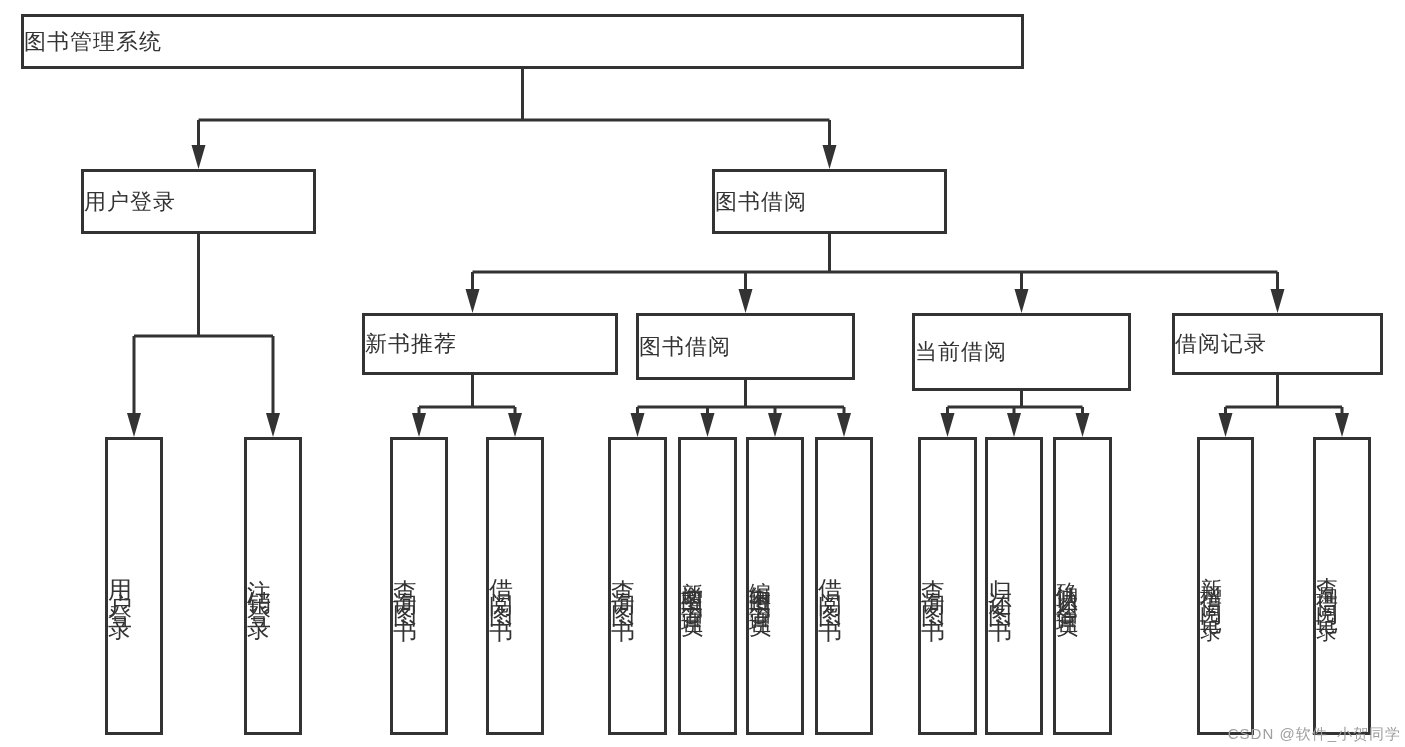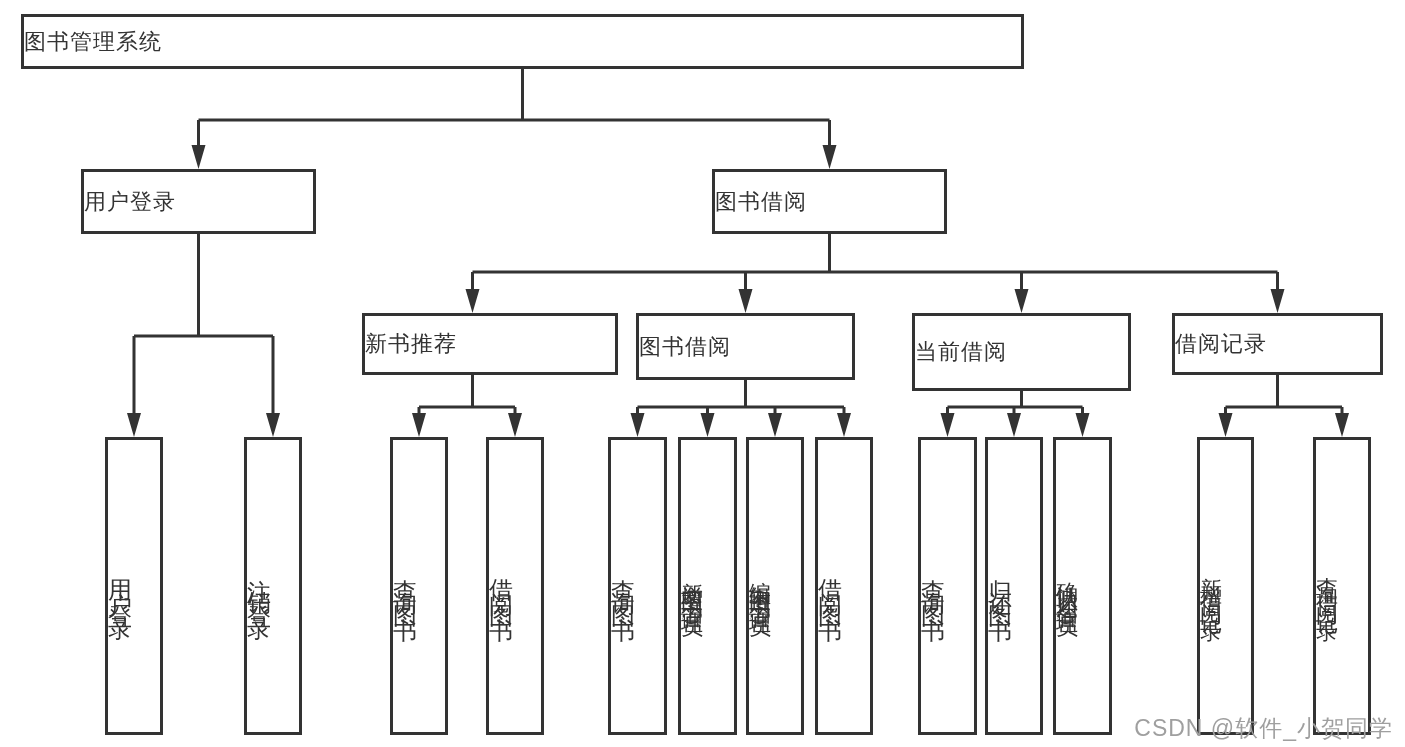--- a/index.html
+++ b/index.html
@@ -49,23 +49,23 @@
   .v.len6 .lbl {
     font-size: 22px;
     letter-spacing: 9px;
   }
   .v.len9 .lbl {
     font-size: 22px;
     letter-spacing: 5px;
   }
   #watermark {
     position: absolute;
-    right: 12px;
+    right: 4px;
     bottom: 3px;
-    font-size: 23px;
+    font-size: 15px;
     color: #9f9f9f;
     z-index: 3;
     letter-spacing: 1px;
   }
 </style>
 </head>
 <body>
 
 <div id="stage">
 

